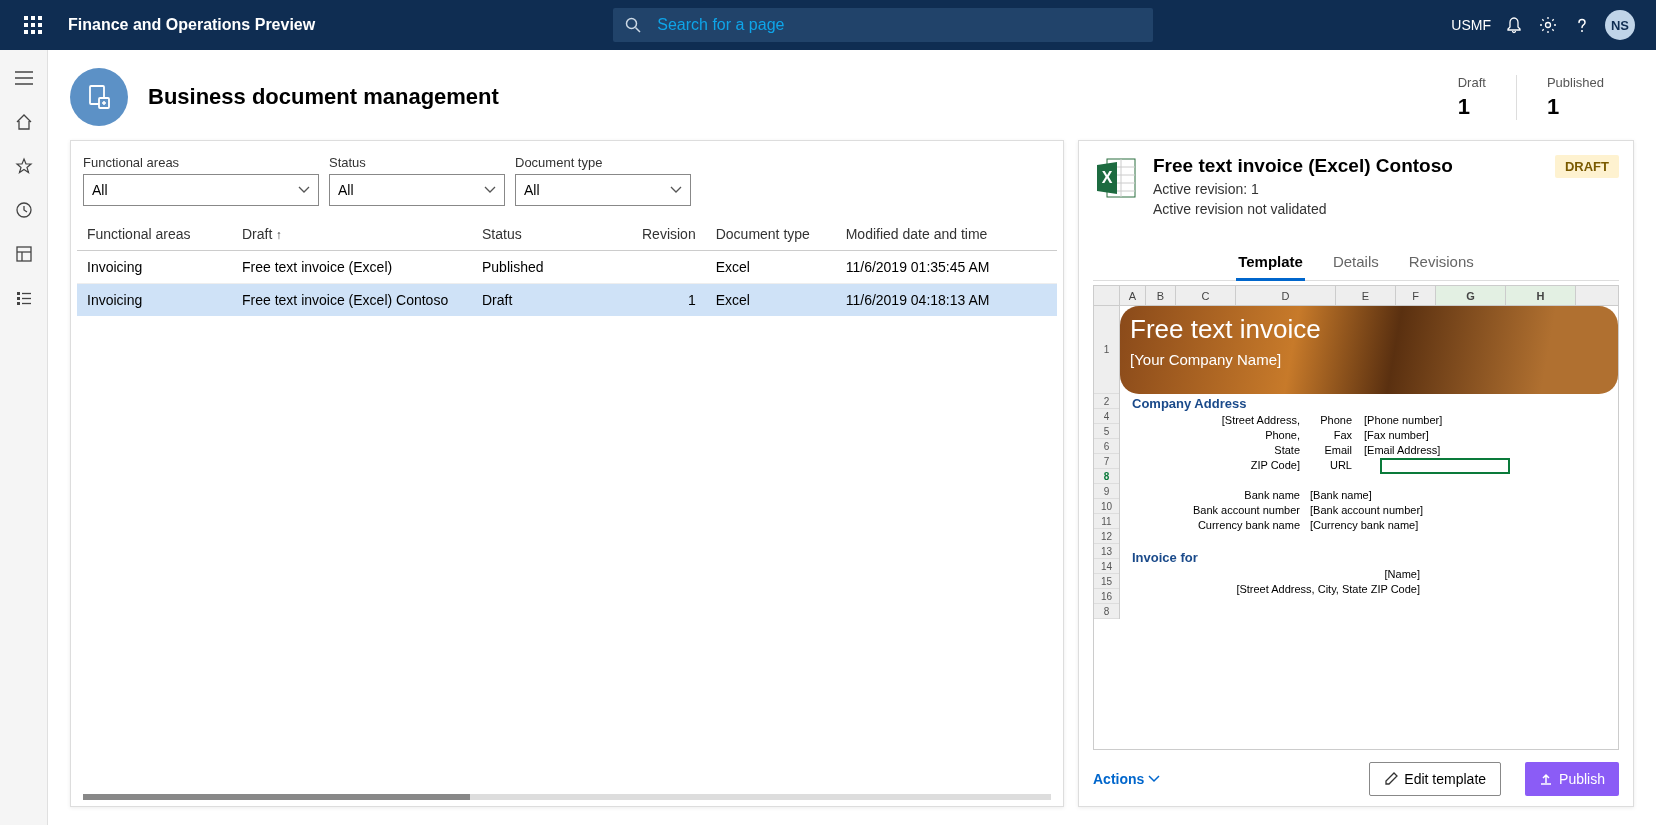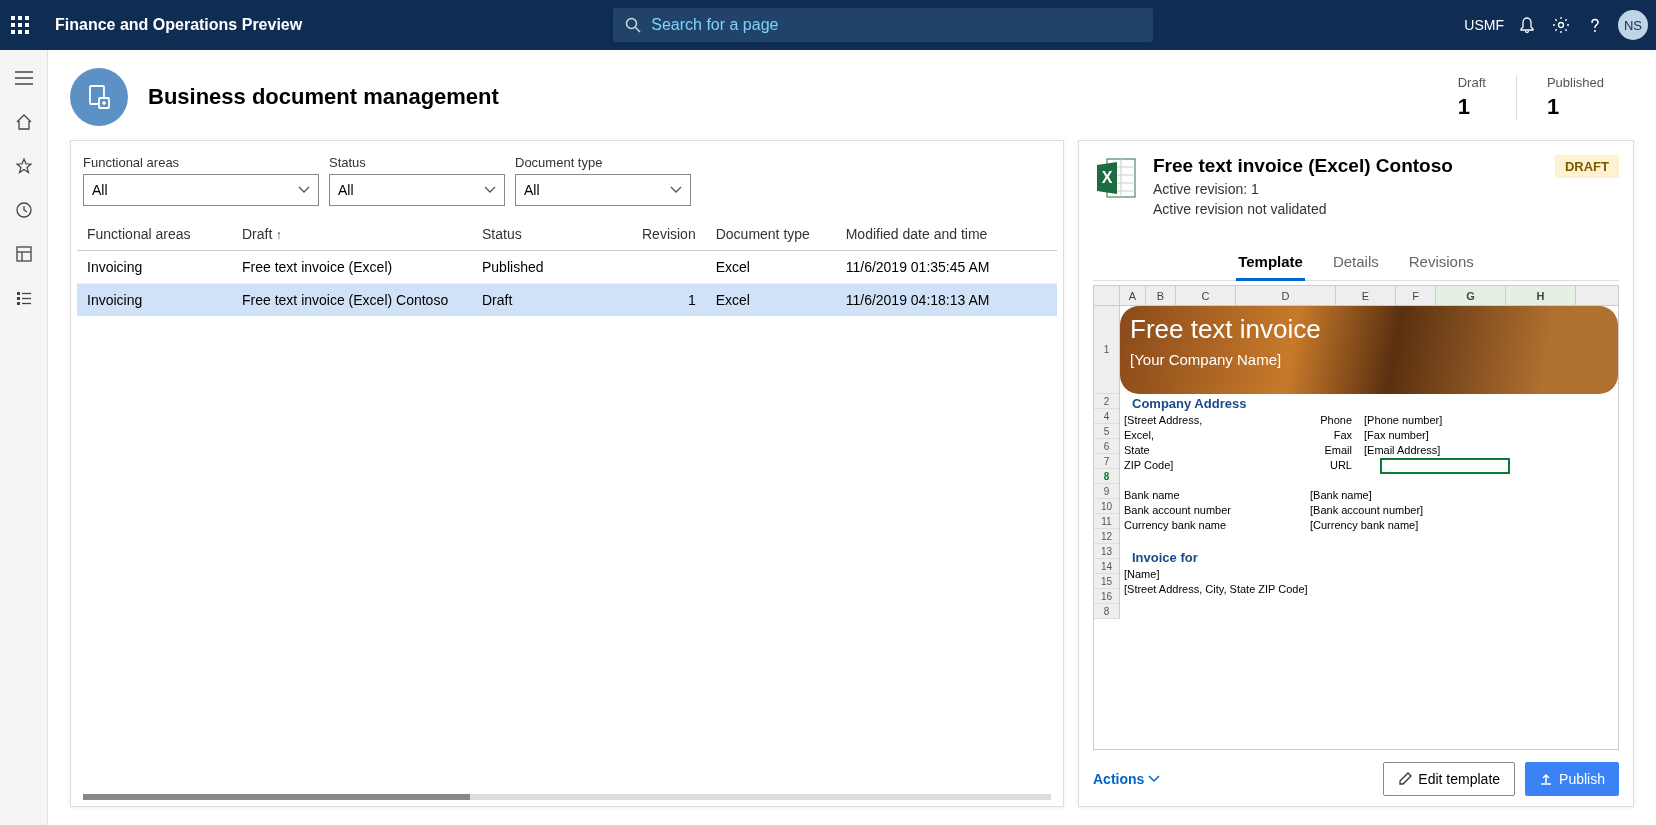--- a/index.html
+++ b/index.html
@@ -1,28 +1,28 @@
 <!DOCTYPE html>
 <html><head>
 <meta charset="utf-8">
 <style>
 * { box-sizing: border-box; margin: 0; padding: 0; font-family: "Segoe UI", -apple-system, sans-serif; }
 body { background: #fff; overflow: hidden; width: 1656px; height: 825px; }
 
 
-.topbar { height: 50px; background: #0f2d52; display: flex; align-items: center; color: #fff; padding: 0 0; }
+.topbar { height: 50px; background: #0f2d52; display: flex; align-items: center; color: #fff; padding: 0 13px; }
 .waffle { width: 40px; display:flex; align-items:center; justify-content:center; cursor:pointer; }
 .app-title { font-size: 16px; font-weight: 600; margin-left: 15px; flex-shrink:0; }
 .search-wrap { flex: 1; display:flex; justify-content:center; }
-.search-box { width: 540px; height: 34px; background: #21436a; border-radius: 2px; display:flex; align-items:center; padding: 0 12px; color: #7dd3fc; }
+.search-box { width: 540px; height: 34px; background: #21436a; border-radius: 2px; display:flex; align-items:center; padding: 0 12px; color: #0ea5e9; gap: 6px; }
 .search-box svg { margin-right: 10px; }
 .topbar-right { display:flex; align-items:center; gap: 12px; padding-right: 8px; }
 .company-code { font-size: 14px; }
 .top-icon { width: 22px; height: 22px; display:flex; align-items:center; justify-content:center; cursor:pointer; }
-.avatar { width: 30px; height: 30px; border-radius: 50%; background: #c0d4e8; color: #0f2d52; display:flex; align-items:center; justify-content:center; font-size: 13px; font-weight:400; }
+.avatar { width: 30px; height: 30px; border-radius: 50%; background: #c0d4e8; color: #0f2d52; display:flex; align-items:center; justify-content:center; font-size: 13px; font-weight:700; }
 
 
 .leftrail { position: absolute; top: 50px; left: 0; width: 48px; bottom: 0; background: #f5f5f5; border-right: 1px solid #e0e0e0; padding-top: 6px; }
 .rail-item { width: 48px; height: 44px; display:flex; align-items:center; justify-content:center; cursor:pointer; color: #444; }
 
 
 .main { position: absolute; top: 50px; left: 48px; right: 0; bottom: 0; padding: 18px 22px; display:flex; flex-direction:column; }
 .page-header { display:flex; align-items:center; gap: 20px; margin-bottom: 14px; }
 .page-icon { width: 58px; height: 58px; border-radius: 50%; background: #5c91c6; display:flex; align-items:center; justify-content:center; color:#fff; }
 .page-title { font-size: 22px; font-weight: 600; flex:1; }
@@ -79,30 +79,30 @@
 .rownums { width: 26px; background:#eee; border-right:1px solid #ccc; }
 .rownums div { height: 15px; font-size:10px; text-align:center; color:#555; border-bottom:1px solid #ddd; line-height:15px; }
 .rownums .tall { height: 88px; line-height:88px; }
 .rownums .r8 { color:#0a7a3a; font-weight:bold; }
 .sheet { flex:1; position:relative; }
 .banner { height: 88px; background: linear-gradient(100deg, #8a4a1a 0%, #c77a2a 35%, #5a3010 55%, #b07030 85%); padding: 8px 10px; color:#fff;border-radius:19px; }
 .banner-title { font-size: 26px; font-weight:300; }
 .banner-sub { font-size: 15px; margin-top: 6px; }
 .section-head { color: #1a4a8a; font-weight:600; font-size:13px; padding: 2px 12px; }
 .sheet-row { display:flex; font-size:11px; height:15px; line-height:15px; }
-.sheet-row .lbl { width: 180px; padding-left: 4px; }
+.sheet-row .lbl { width: 180px; padding-left: 4px; text-align: right; }
 .sheet-row .fld { width: 60px; text-align:right; padding-right:8px; }
 .sheet-row .val { flex:1; padding-left:4px; }
 .sel-cell { border:2px solid #0a7a3a; position:absolute; }
 
 .panel-footer { display:flex; align-items:center; padding-top: 12px; gap: 10px; }
 .actions-link { color: #0066cc; font-size: 14px; font-weight:600; cursor:pointer; display:flex; align-items:center; gap:4px; flex:1; }
 .btn { height: 34px; padding: 0 14px; border-radius: 2px; font-size: 14px; display:flex; align-items:center; gap:6px; cursor:pointer; }
 .btn-outline { border: 1px solid #888; background:#fff; }
-.btn-primary { background: #3b82f6; color:#fff; border:none; }
+.btn-primary { background: #8b5cf6; color:#fff; border:none;margin-left:14px; }
 </style>
 </head>
 <body>
 
 <div class="topbar">
   <div class="waffle">
     <svg width="18" height="18" viewBox="0 0 18 18">
         <g fill="#fff">
           <rect x="0" y="0" width="4" height="4"></rect>
           <rect x="7" y="0" width="4" height="4"></rect>
@@ -350,21 +350,21 @@
             </div>
             <div class="section-head">Company Address</div>
             <div style="position:relative">
               <div id="addr-contact">
                   <div class="sheet-row">
                     <div class="lbl">[Street Address,</div>
                     <div class="fld">Phone</div>
                     <div class="val">[Phone number]</div>
                   </div>
                   <div class="sheet-row">
-                    <div class="lbl">Excel,</div>
+                    <div class="lbl">Phone,</div>
                     <div class="fld">Fax</div>
                     <div class="val">[Fax number]</div>
                   </div>
                   <div class="sheet-row">
                     <div class="lbl">State</div>
                     <div class="fld">Email</div>
                     <div class="val">[Email Address]</div>
                   </div>
                   <div class="sheet-row">
                     <div class="lbl">ZIP Code]</div>

